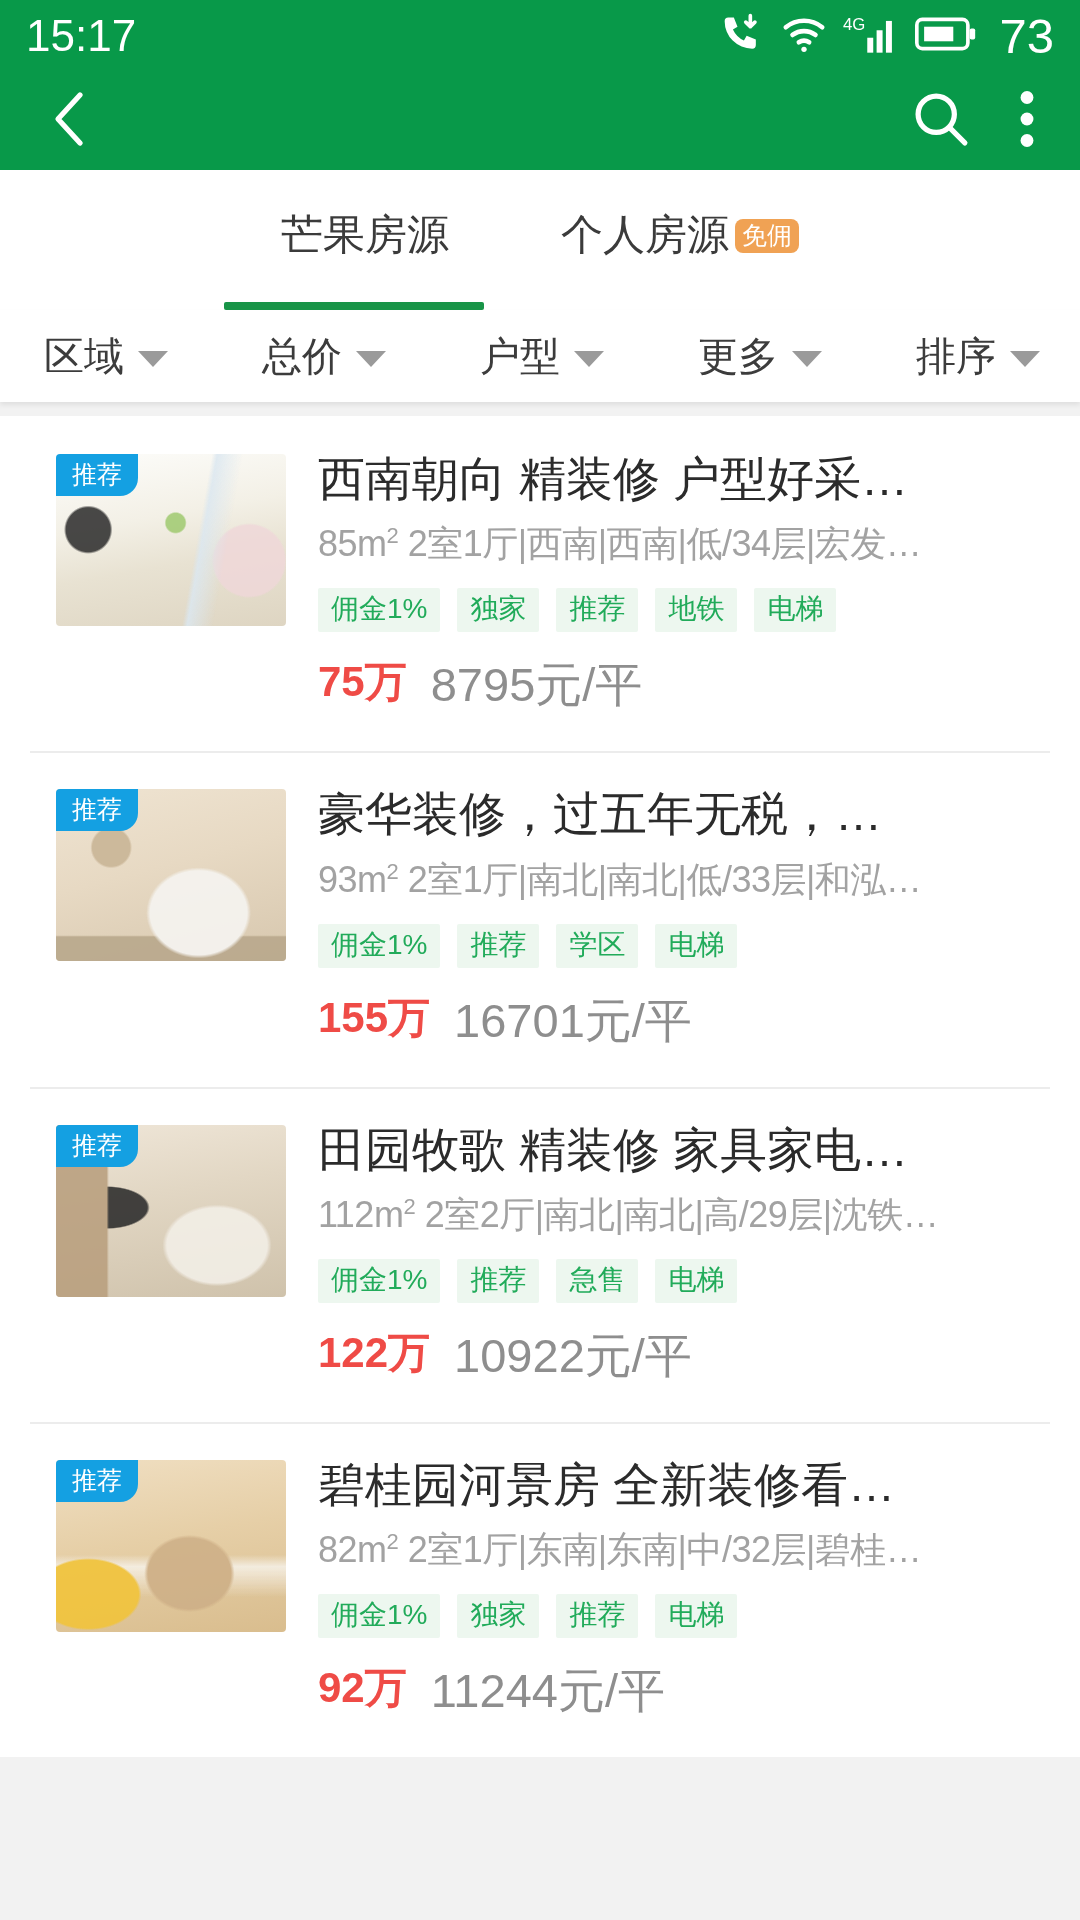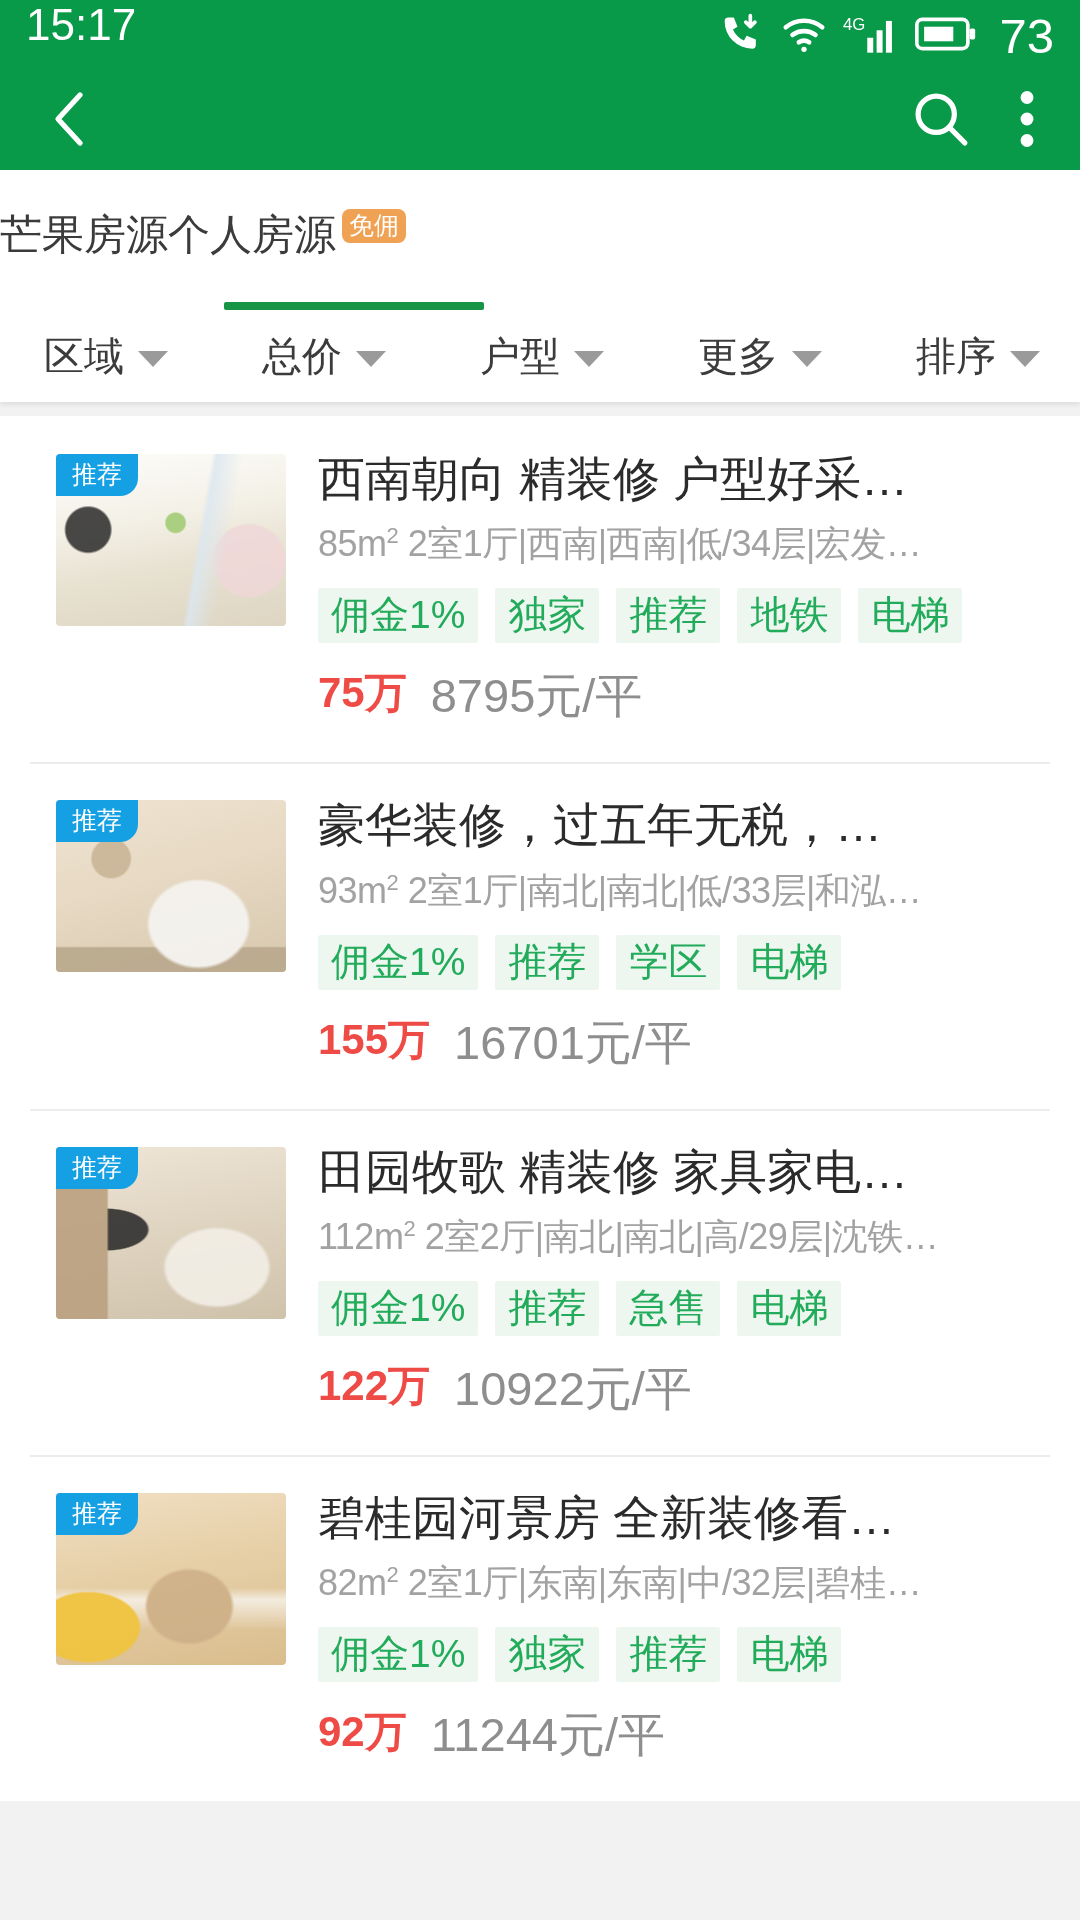--- a/index.html
+++ b/index.html
@@ -6,43 +6,43 @@
   html, body {
     width:1080px; height:1920px;
     background:#f2f2f2;
     font-family:"Liberation Sans","DejaVu Sans",sans-serif;
     overflow:hidden;
   }
 
   
   .statusbar{
     height:72px; background:#089949; color:#fff;
-    display:flex; padding:0 26px;
+    display:flex; align-items:center; padding:0 26px;
   }
   .status-time{ font-size:44px; letter-spacing:0px; font-weight:400; }
   .status-right{ margin-left:auto; display:flex; align-items:center; gap:16px; }
   .status-battery-text{ font-size:49px; margin-left:6px; }
 
   
   .appbar{
     height:98px; background:#089949; color:#fff;
     display:flex; align-items:center; padding:0 34px;
   }
   .back-btn{ width:72px; height:72px; display:flex; align-items:center; justify-content:center; }
   .appbar-title{ font-size:46px; margin-left:26px; letter-spacing:3px; }
   .appbar-actions{ margin-left:auto; display:flex; align-items:center; gap:46px; padding-right:10px;}
 
   
   .tabs-wrap{ background:#fff; }
-  .tabs{ display:flex; height:118px; align-items:center; padding-top:12px;}
+  .tabs{ display:flex; height:118px; align-items:center; justify-content:center; gap:112px; padding-top:12px;}
   .tab{ position:relative; display:flex; align-items:flex-start; }
   .tab-label{ font-size:42px; color:#3b3b3b; }
   .tab .badge{
     background:#f0a254; color:#fff; font-size:25px;
-    border-radius:8px; padding:4px 7px 5px; margin-left:6px; margin-top:2px;
+    border-radius:8px; padding:4px 7px 5px; margin-left:6px; margin-top:12px;
     line-height:1;
   }
   .tab-underline{
     height:8px; background:#189447; width:260px;
     margin:14px auto 0; border-radius:2px;
   }
   .underline-row{ display:flex; justify-content:center; gap:112px; }
   .underline-slot{ width:260px; }
   .underline-slot.inactive{ height:8px; }
 
@@ -83,21 +83,21 @@
     white-space:nowrap; overflow:hidden; text-overflow:ellipsis;
   }
   .sub{
     font-size:36px; color:#a2a2a2; margin-top:17px;
     white-space:nowrap; overflow:hidden; text-overflow:ellipsis;
     letter-spacing:-0.5px;
   }
   .sub sup{ font-size:22px; vertical-align:super; }
   .tags{ display:flex; gap:17px; margin-top:19px; }
   .tag{
-    background:#edf7ef; color:#21ab5a; font-size:39px;
+    background:#edf7ef; color:#21ab5a; font-size:28px;
     padding:7px 13px 9px; line-height:1; border-radius:2px;
   }
   .price-row{ display:flex; align-items:flex-start; margin-top:22px; gap:24px; }
   .price-total{ font-size:42px; color:#ef4b46; font-weight:bold; }
   .price-unit{ font-size:47px; color:#8e8e8e; }
 
   
   .ph{ position:absolute; inset:0; }
   .ph1{ background:linear-gradient(170deg,#fdfdfb 0%,#f3f0e6 38%,#e8e2d2 62%,#ded5c2 100%); }
   .ph1::after{

